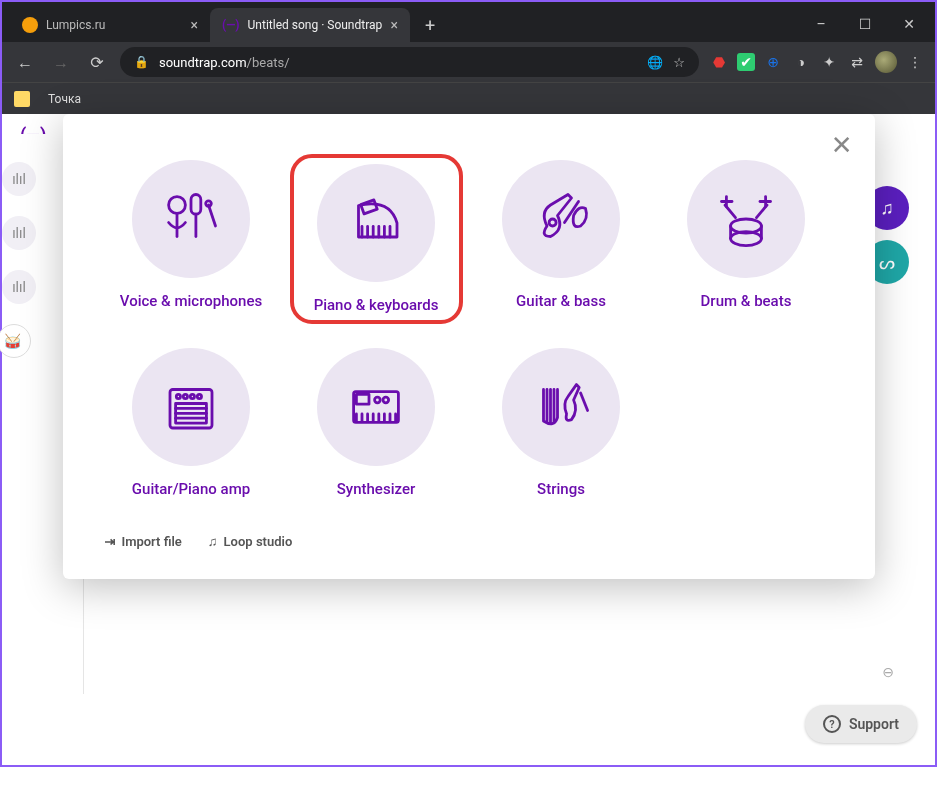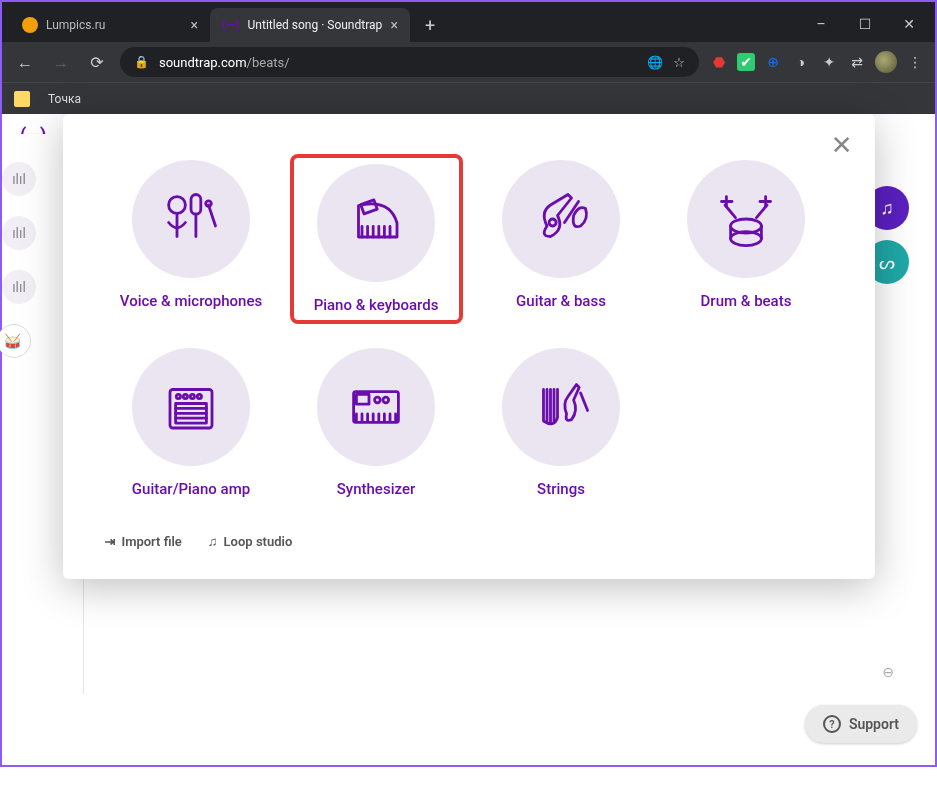--- a/index.html
+++ b/index.html
@@ -34,21 +34,21 @@
 .fab-col{position:absolute;right:26px;top:72px;display:flex;flex-direction:column;gap:10px}
 .fab{width:44px;height:44px;border-radius:50%;display:flex;align-items:center;justify-content:center;color:#fff;font-size:18px}
 .fab.purple{background:#5b1fbf}
 .fab.teal{background:#1fa7a7}
 .modal-overlay{position:absolute;inset:0;display:flex;justify-content:center;align-items:flex-start}
 .modal{margin-top:0;background:#fff;width:812px;border-radius:6px;box-shadow:0 8px 40px rgba(0,0,0,.25);padding:40px 42px 30px;position:relative;margin-left:0}
 .modal-close{position:absolute;right:22px;top:16px;font-size:26px;color:#888;cursor:pointer}
 .modal-title{font-size:32px;font-weight:400;color:#222;margin-bottom:28px}
 .grid{display:grid;grid-template-columns:repeat(4,1fr);gap:18px 12px}
 .tile{display:flex;flex-direction:column;align-items:center;gap:14px;cursor:pointer;padding:6px;border-radius:8px}
-.highlighted{border:4px solid #e53935;border-radius:8px}
+.highlighted{border:4px solid #e53935;border-radius:22px}
 .circle{width:118px;height:118px;border-radius:50%;background:#ebe5f2;display:flex;align-items:center;justify-content:center}
 .circle svg{width:70px;height:70px;stroke:#6a0dad;stroke-width:4;fill:none;stroke-linecap:round;stroke-linejoin:round}
 .tile-label{font-size:15px;color:#6a0dad;font-weight:500;text-align:center}
 .modal-footer{margin-top:30px;display:flex;gap:26px;color:#555;font-size:13px;font-weight:600}
 .footer-link{display:flex;align-items:center;gap:6px;cursor:pointer}
 .support{position:absolute;right:18px;bottom:22px;background:#eaeaea;border-radius:22px;padding:10px 18px;display:flex;align-items:center;gap:8px;color:#555;font-weight:600;font-size:14px;box-shadow:0 1px 3px rgba(0,0,0,.2)}
 .zoom-icon{position:absolute;right:32px;bottom:78px;width:30px;height:30px;border-radius:50%;color:#aaa;display:flex;align-items:center;justify-content:center;font-size:14px}
 </style>
 </head>
 <body>

